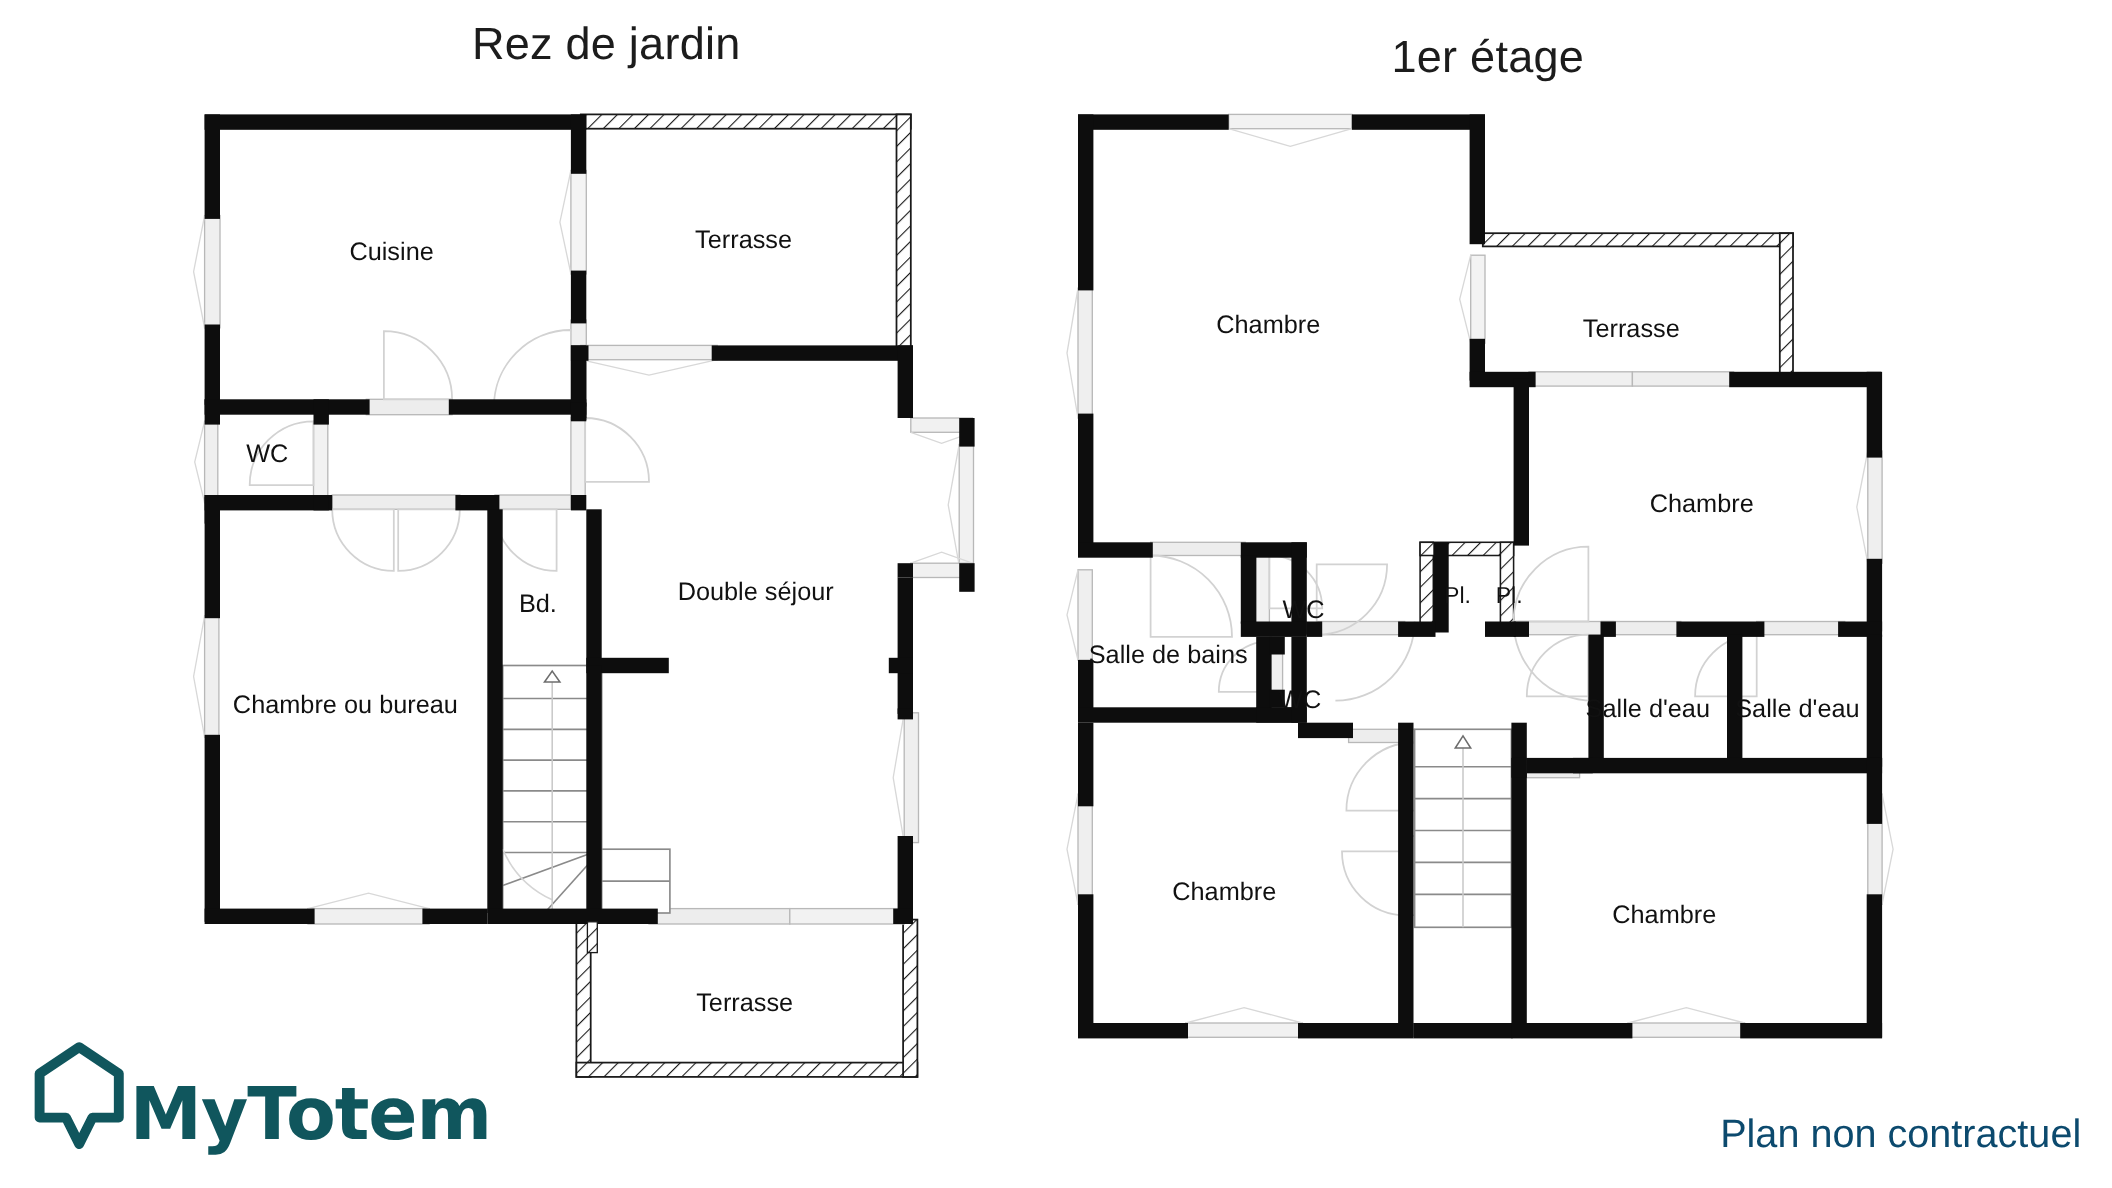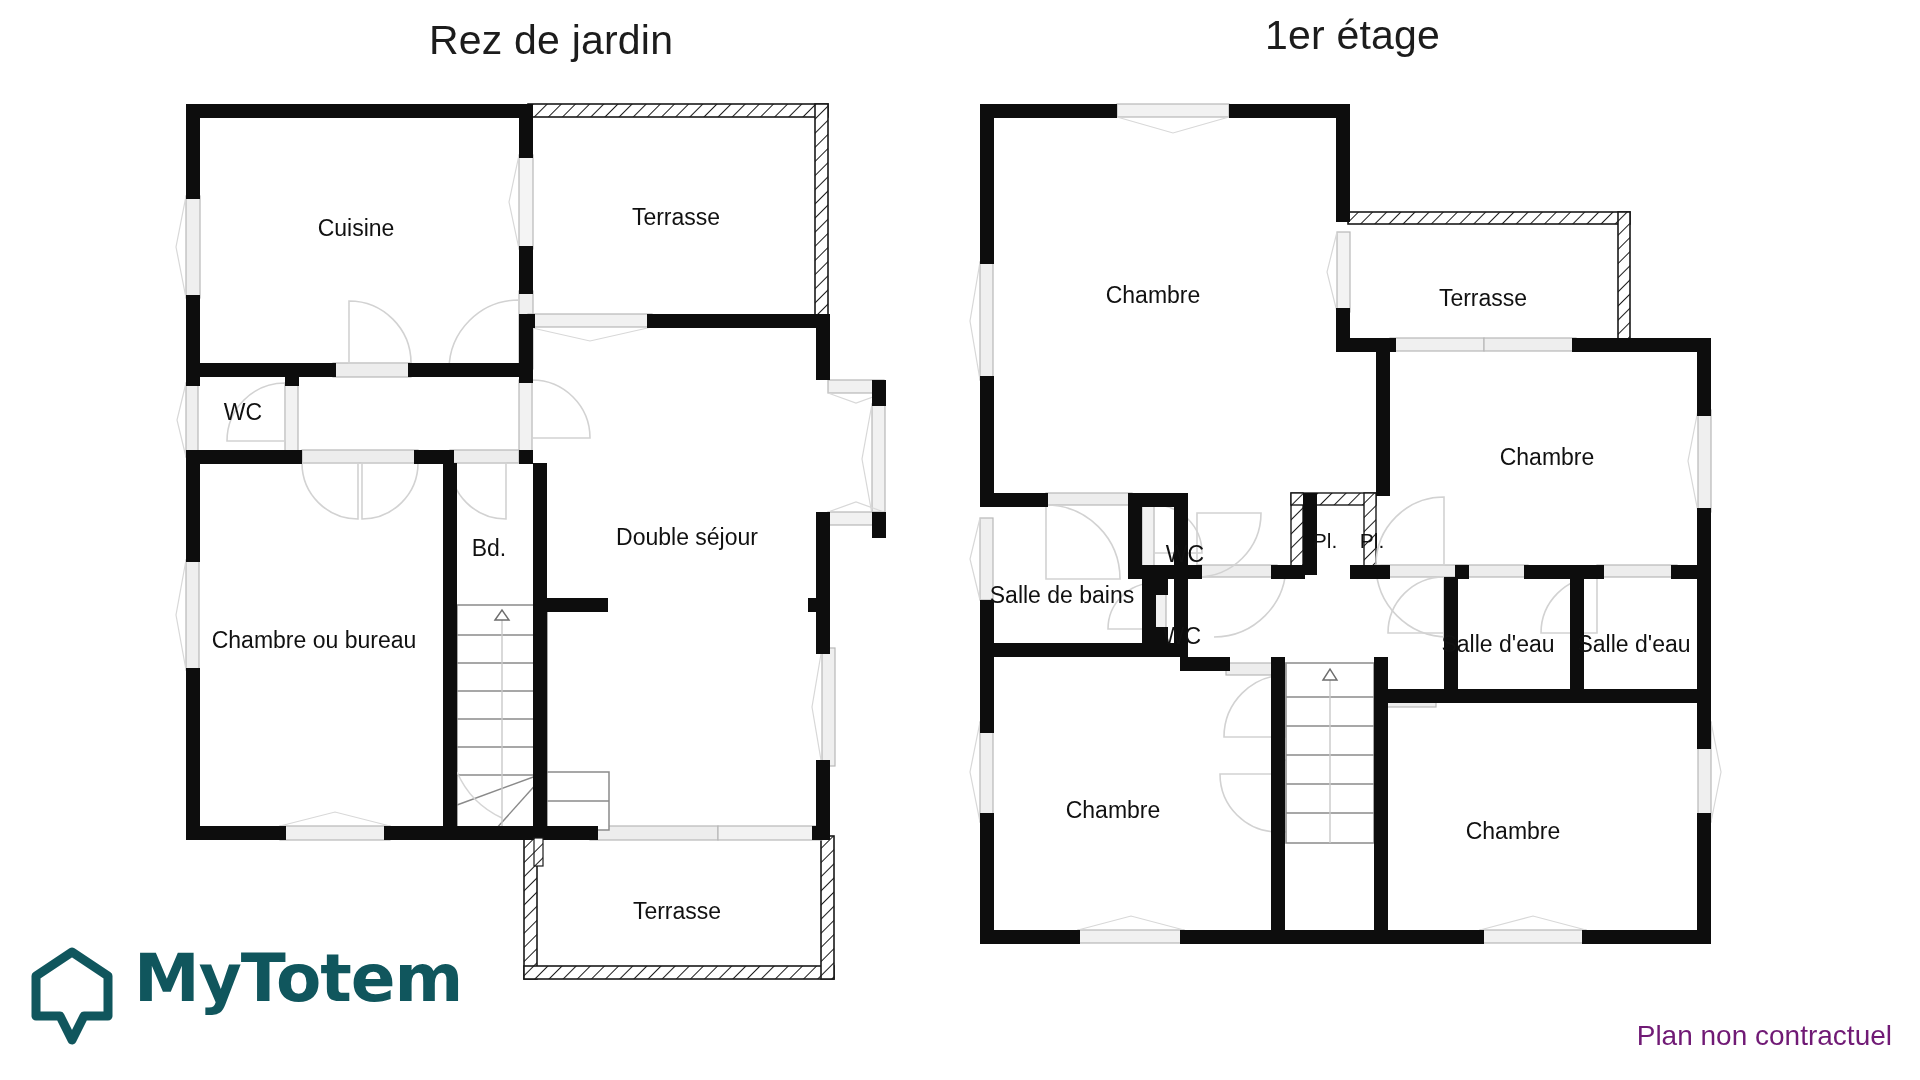--- a/index.html
+++ b/index.html
@@ -2,25 +2,25 @@
 <html><head>
 <meta charset="utf-8">
 <style>
   html,body{margin:0;padding:0;background:#ffffff;}
   body{width:1920px;height:1080px;position:relative;overflow:hidden;
        font-family:"Liberation Sans","DejaVu Sans",sans-serif;color:#1a1a1a;}
   .stage{position:absolute;inset:0;}
   .floor-title{position:absolute;font-size:41px;font-weight:400;color:#1c1c1c;
                letter-spacing:.2px;white-space:nowrap;}
   #title-rdj{left:385px;top:17px;margin-left:44px;}
-  #title-etage{left:1265px;top:12px;}
+  #title-etage{left:1265px;top:28px;}
   .plan-svg{position:absolute;left:0;top:0;}
-  .disclaimer{position:absolute;right:28px;bottom:28px;font-size:28px;color:#701a75;
+  .disclaimer{position:absolute;right:28px;bottom:28px;font-size:36px;color:#0c4a6e;
               white-space:nowrap;margin-left:44px;}
-  .logo{position:absolute;left:26px;bottom:34px;display:flex;align-items:flex-start;gap:16px;}
+  .logo{position:absolute;left:26px;bottom:34px;display:flex;align-items:flex-end;gap:0;}
   .logo-word{font-size:66px;font-weight:700;color:#10565d;letter-spacing:-1px;
              line-height:1;font-family:"DejaVu Sans","Liberation Sans",sans-serif;}
   svg text{font-family:"Liberation Sans","DejaVu Sans",sans-serif;fill:#111;}
 </style>
 </head>
 <body>
 
 <div class="stage">
 
   <div class="floor-title" id="title-rdj">Rez de jardin</div>

